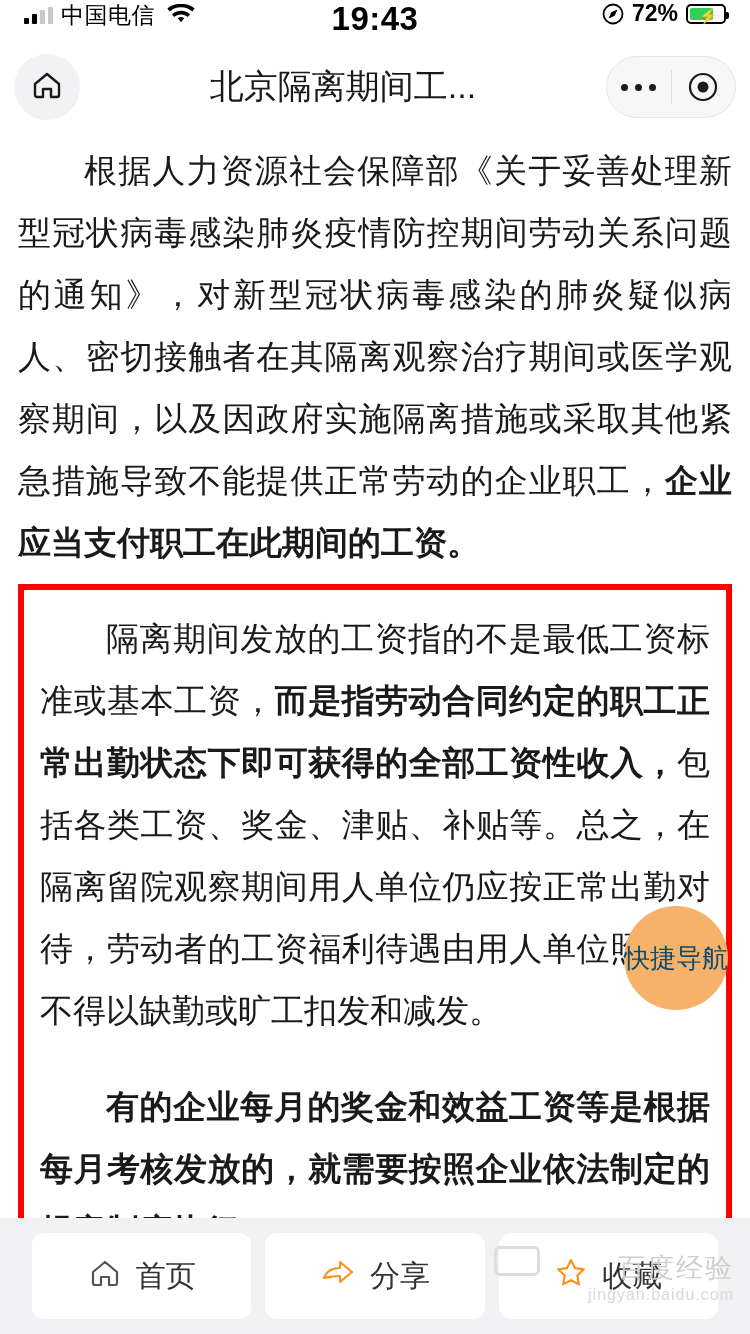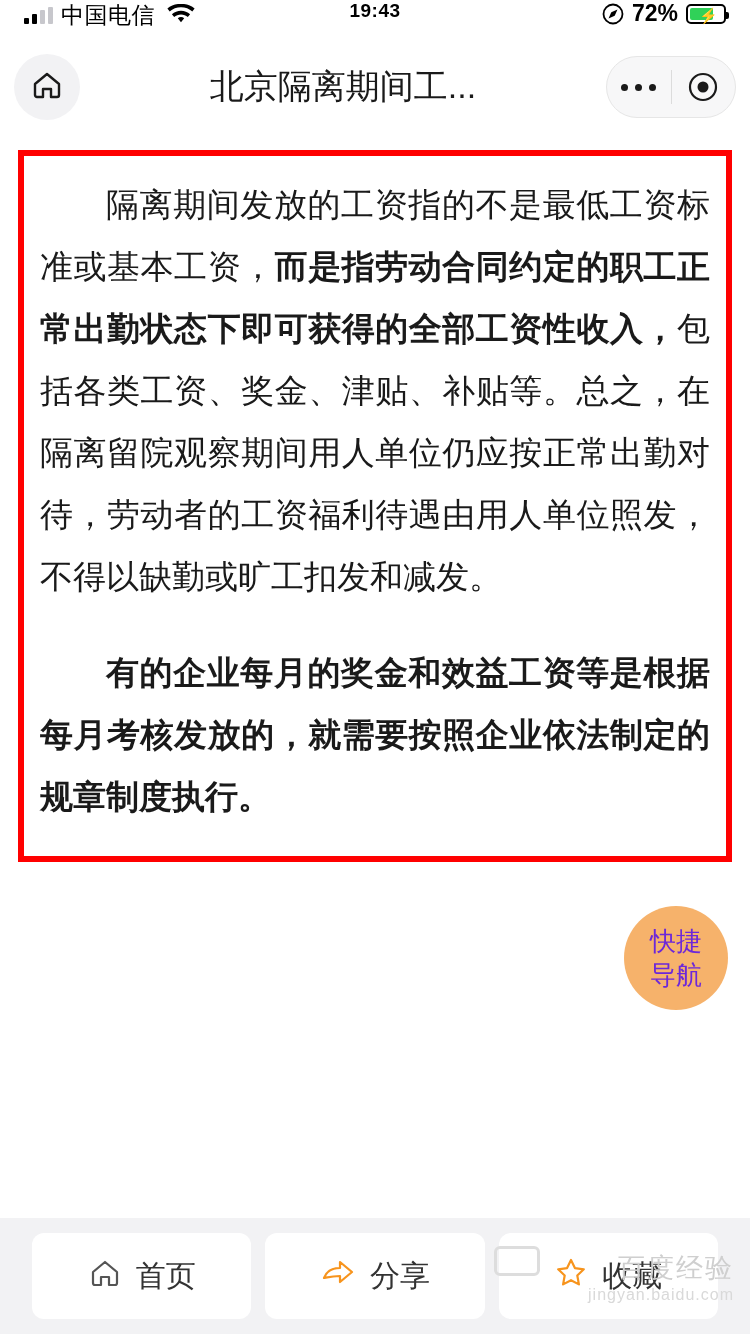--- a/index.html
+++ b/index.html
@@ -25,21 +25,21 @@
   .signal-bars { display: flex; align-items: flex-end; gap: 3px; height: 16px; }
   .signal-bars i { display: block; width: 5px; background: #000; border-radius: 1px; }
   .signal-bars i:nth-child(1) { height: 6px; }
   .signal-bars i:nth-child(2) { height: 10px; }
   .signal-bars i:nth-child(3) { height: 14px; background: #c7c7cc; }
   .signal-bars i:nth-child(4) { height: 17px; background: #c7c7cc; }
   .carrier { font-size: 23px; color: #000; letter-spacing: 0.5px; }
   .wifi { margin-left: 4px; }
   .sb-time {
     position: absolute; left: 0; right: 0; text-align: center;
-    font-size: 19px; font-weight: bold; color: #000; letter-spacing: 0.5px;
+    font-size: 33px; font-weight: bold; color: #000; letter-spacing: 0.5px;
   }
   .sb-right {
     margin-left: auto; display: flex; align-items: center; gap: 8px;
     position: relative; z-index: 2;
   }
   .loc-icon { width: 22px; height: 22px; }
   .batt-pct { font-size: 23px; color: #000; font-weight: bold; }
   .batt {
     width: 40px; height: 20px; border: 2px solid #000; border-radius: 5px;
     position: relative; display: flex; align-items: center; padding: 2px;
@@ -115,22 +115,22 @@
 
   
   .fab {
     position: absolute;
     right: 22px;
     top: 906px;
     width: 104px; height: 104px;
     border-radius: 50%;
     background: #f5b濃;
     background: #f6b26b;
-    color: #6d28d9;
-    display: flex; flex-direction: column;
+    color: #0c4a6e;
+    display: flex; flex-direction: row;
     align-items: center; justify-content: center;
     font-size: 26px; line-height: 34px;
     font-family: "Liberation Sans", sans-serif;
     z-index: 5;
   }
 
   
   .bottombar {
     position: absolute;
     left: 0; bottom: 0;
@@ -228,20 +228,23 @@
       <svg width="34" height="34" viewBox="0 0 34 34">
         <circle cx="17" cy="17" r="13" fill="none" stroke="#1a1a1a" stroke-width="2.2"></circle>
         <circle cx="17" cy="17" r="5.5" fill="#1a1a1a"></circle>
       </svg>
     </span>
   </div>
 </div>
 
 <div class="article">
 
+  <p class="para">
+    <span>根据人力资源社会保障部《关于妥善处理新型冠状病毒感染肺炎疫情防控期间劳动关系问题的通知》，对新型冠状病毒感染的肺炎疑似病人、密切接触者在其隔离观察治疗期间或医学观察期间，以及因政府实施隔离措施或采取其他紧急措施导致不能提供正常劳动的企业职工，</span><span class="bold">企业应当支付职工在此期间的工资。</span>
+  </p>
 
   <div class="redbox" style="border-color: rgb(255, 0, 0);">
     <p class="para">
       <span>隔离期间发放的工资指的不是最低工资标准或基本工资，</span><span class="bold">而是指劳动合同约定的职工正常出勤状态下即可获得的全部工资性收入，</span><span>包括各类工资、奖金、津贴、补贴等。总之，在隔离留院观察期间用人单位仍应按正常出勤对待，劳动者的工资福利待遇由用人单位照发，不得以缺勤或旷工扣发和减发。</span>
     </p>
     <p class="para b">有的企业每月的奖金和效益工资等是根据每月考核发放的，就需要按照企业依法制定的规章制度执行。</p>
   </div>
 
 </div>
 

